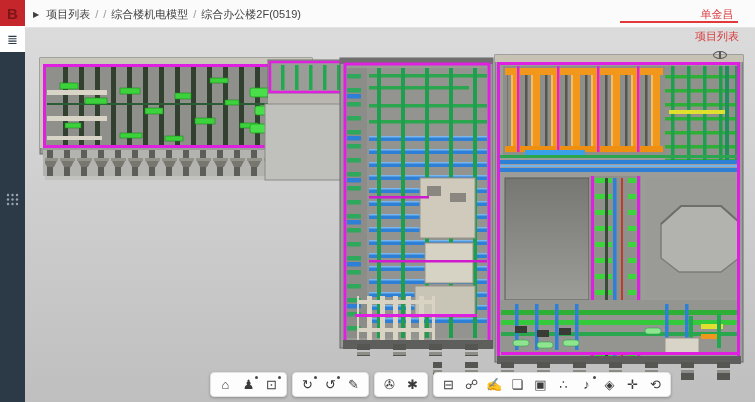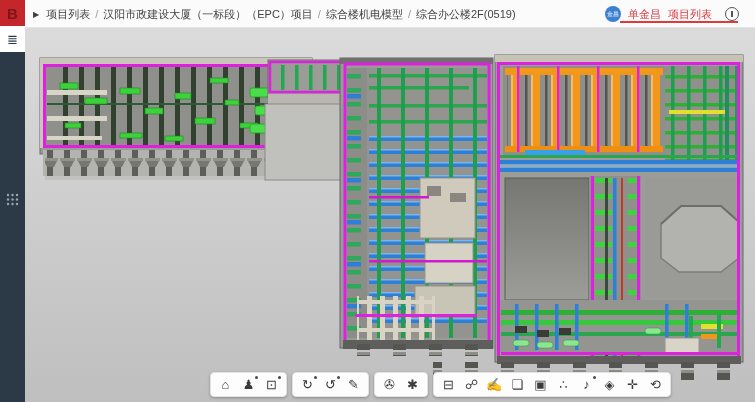--- a/index.html
+++ b/index.html
@@ -7,21 +7,21 @@
     font-family:"Liberation Sans", sans-serif; background:#c8c8c8; position:relative; }
 
   
   .topbar { position:absolute; left:0; top:0; width:755px; height:28px;
     background:#fbfbfb; border-bottom:1px solid #e4e4e4; z-index:5; }
   .crumbs { position:absolute; left:33px; top:0; height:28px; display:flex;
     align-items:center; gap:5px; font-size:11px; color:#424242; white-space:nowrap; }
   .crumb-tri { font-size:8px; color:#3d3d3d; margin-right:2px; }
   .crumb-sep { color:#9a9a9a; }
   .userbox { position:absolute; right:16px; top:0; height:28px; display:flex;
-    align-items:center; gap:7px; font-size:11px; }
+    align-items:center; gap:7px; font-size:11px;flex-direction:column; }
   .avatar { width:16px; height:16px; border-radius:50%; background:#3d7fd0; color:#fff;
     font-size:6px; display:flex; align-items:center; justify-content:center; overflow:hidden; }
   .uname,.udept { color:#d83a3e; }
   .power { width:14px; height:14px; border:1.5px solid #555; border-radius:50%;
     display:flex; align-items:center; justify-content:center; margin-left:6px; }
   .power i { display:block; width:2px; height:6px; background:#555; }
   .red-underline { position:absolute; right:17px; top:21px; width:118px; height:2px;
     background:#e23a3a; }
 
   
@@ -70,21 +70,20 @@
       </g>
     </svg>
   </div>
 </div>
 
 <div class="topbar">
   <div class="crumbs">
     <span class="crumb-tri">▶</span>
     <span>项目列表</span>
     <span class="crumb-sep">/</span>
-    <span>汉阳市政建设大厦（一标段）（EPC）项目</span>
     <span class="crumb-sep">/</span>
     <span>综合楼机电模型</span>
     <span class="crumb-sep">/</span>
     <span>综合办公楼2F(0519)</span>
   </div>
   <div class="userbox">
     <span class="avatar">金昌</span>
     <span class="uname">单金昌</span>
     <span class="udept">项目列表</span>
     <span class="power">

